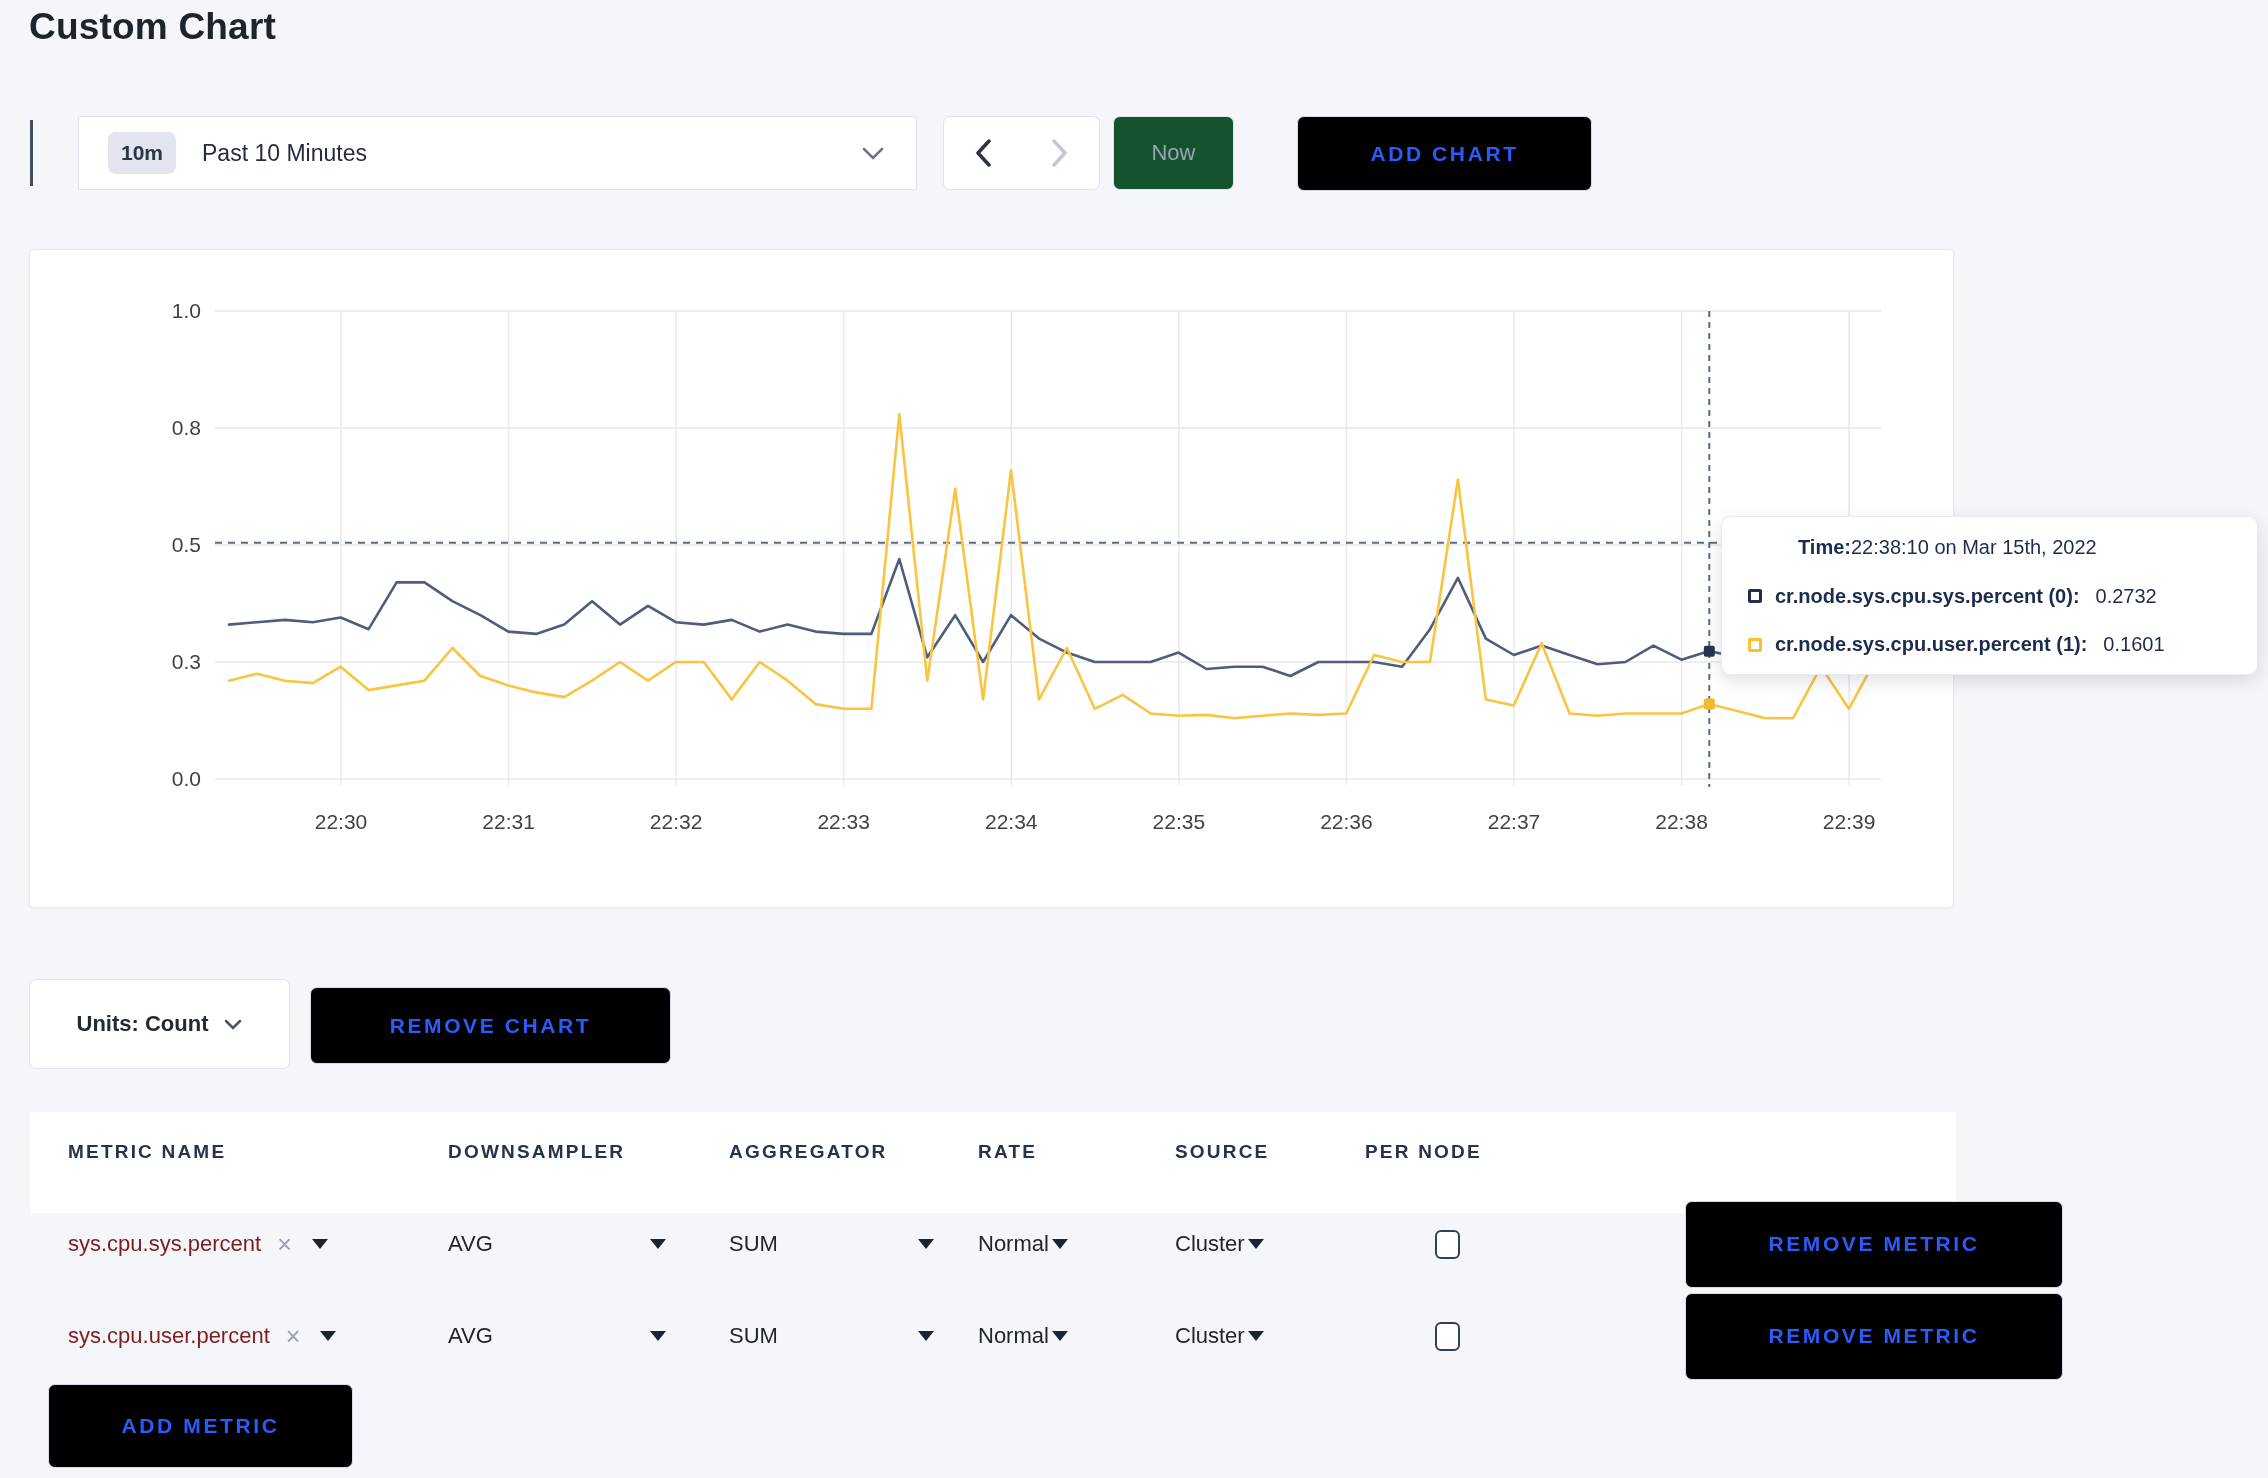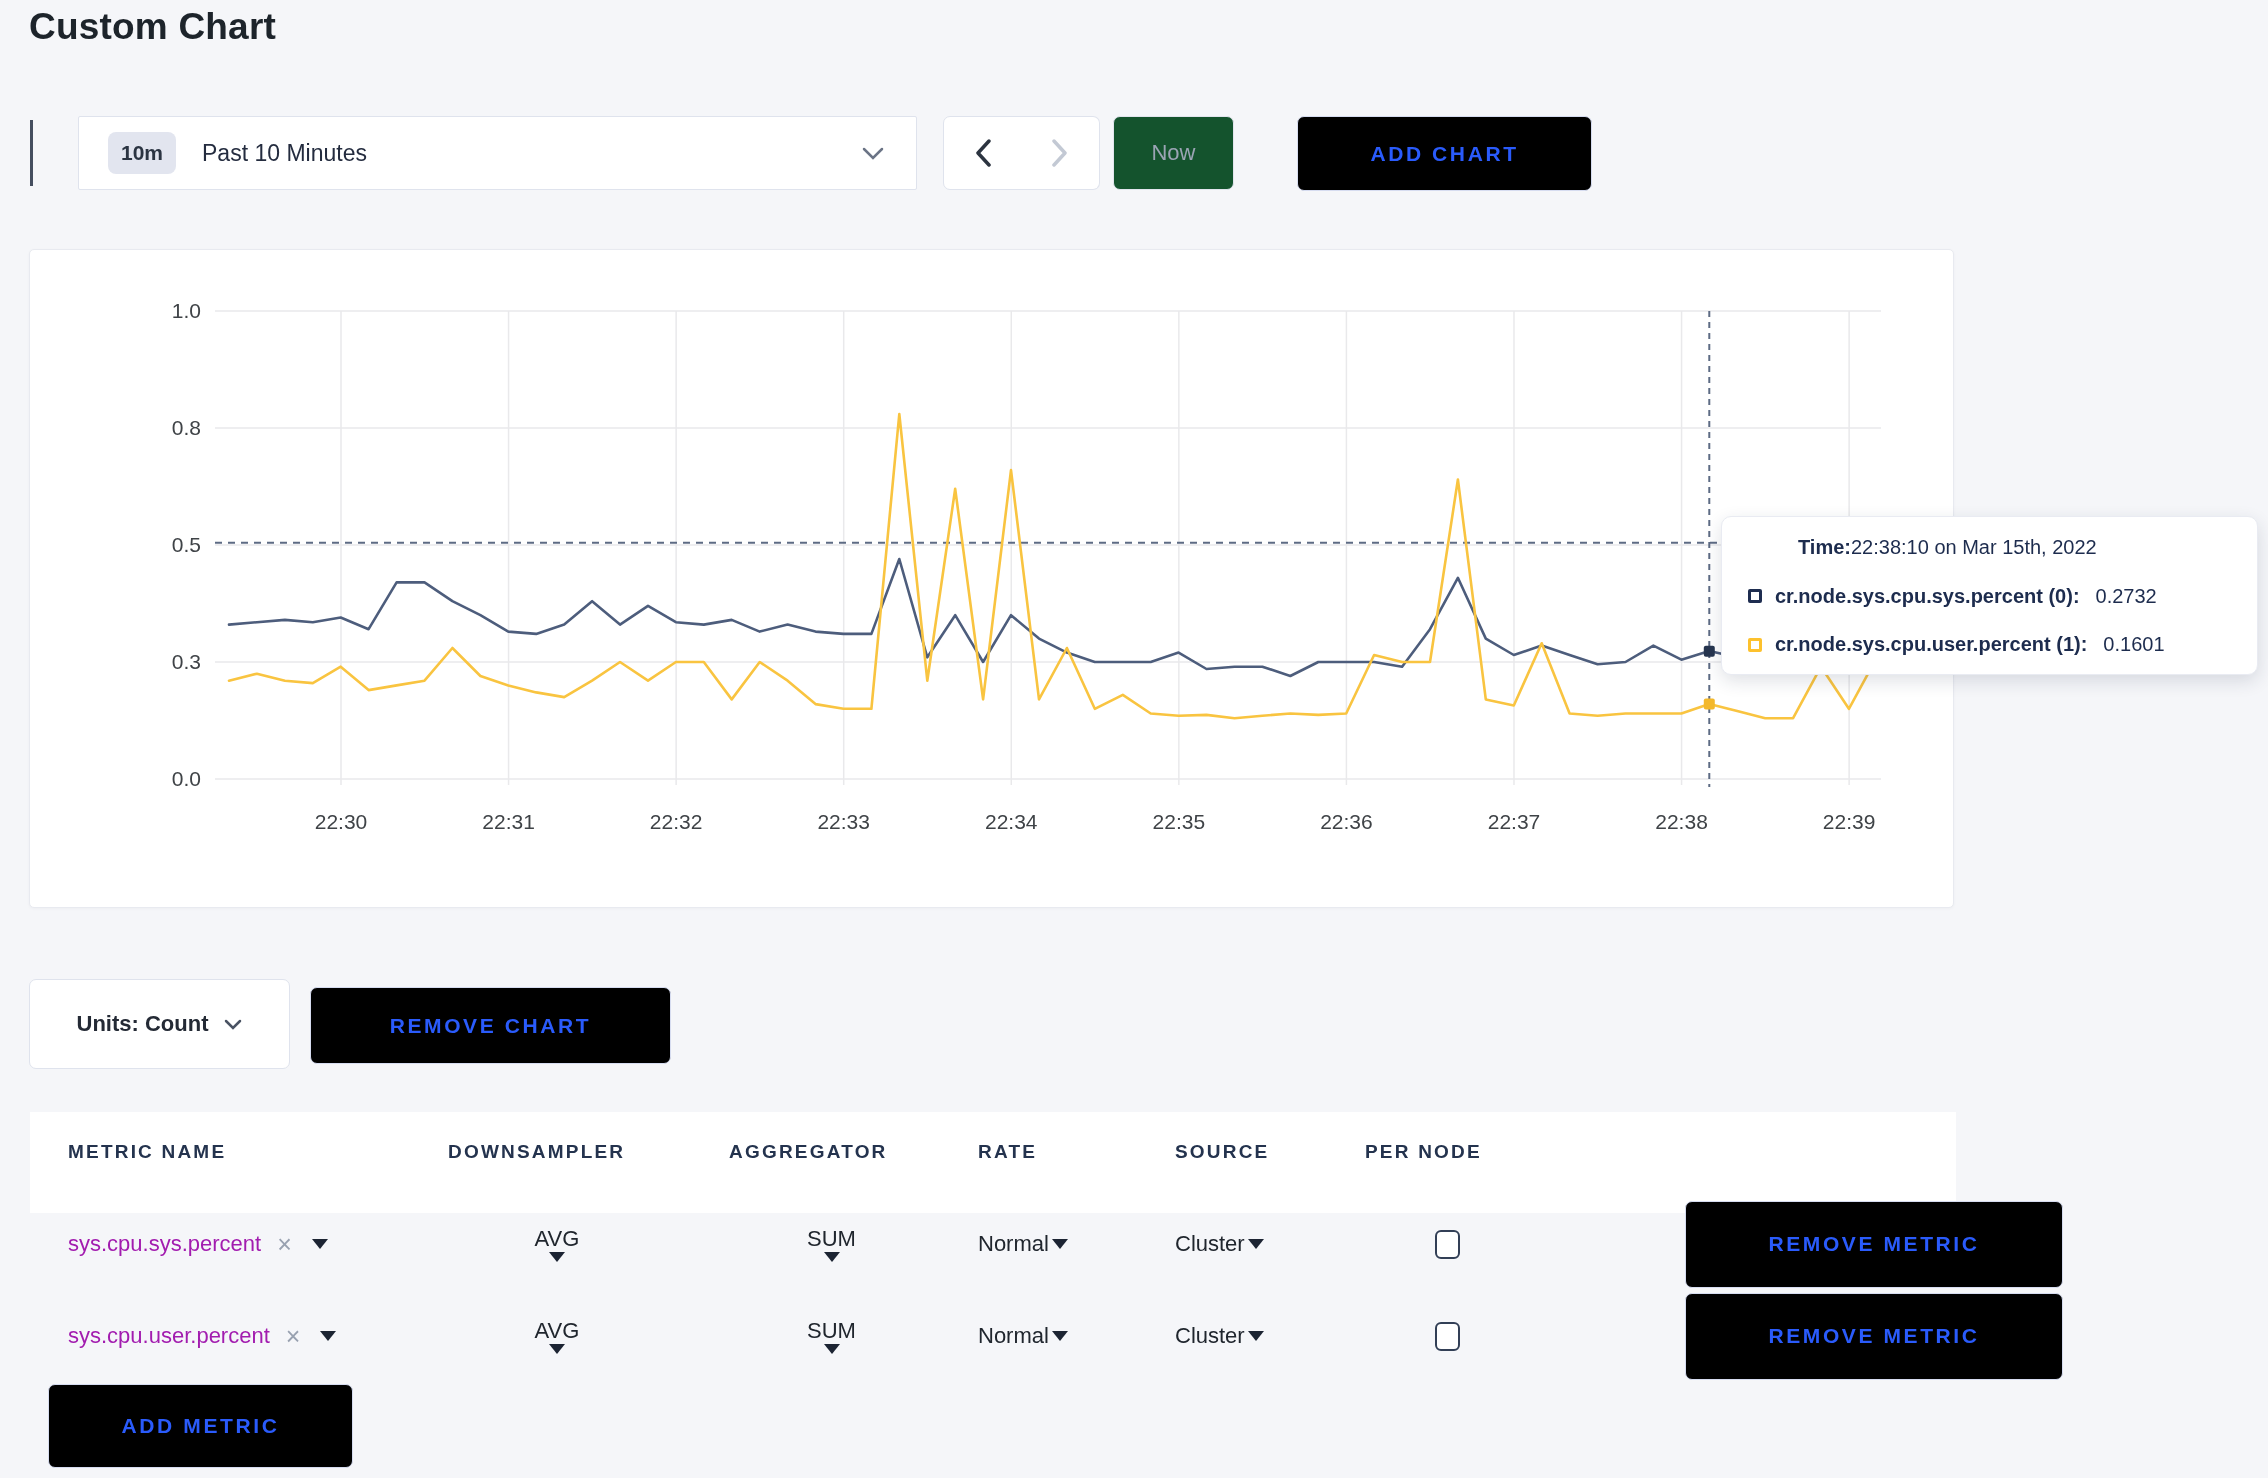--- a/index.html
+++ b/index.html
@@ -89,28 +89,28 @@
     display:grid;
     grid-template-columns:380px 281px 249px 197px 190px 165px 1fr;
     align-items:center;
     padding-left:38px;
   }
   #table-header-row { left:30px; top:1112px; width:1926px; height:80px; }
   .th { font-size:19px; font-weight:700; letter-spacing:2.2px; color:#24334e; }
   #metric-rows { left:30px; top:1198px; width:1926px; }
   .metric-row { height:92px; }
   .cell { display:flex; align-items:center; }
-  .metric-name { font-size:22px; color:#a21caf; }
+  .metric-name { font-size:22px; color:#7f1d1d; }
   .x-icon { margin-left:16px; font-size:25px; color:#98a1b0; cursor:pointer; line-height:1; }
   .caret {
     width:0; height:0; border-left:8px solid transparent; border-right:8px solid transparent;
     border-top:10px solid #1c2433; display:inline-block;
   }
   .metric-cell .caret { margin-left:20px; }
-  .sel-wide { display:flex; align-items:center; justify-content:space-between; cursor:pointer;flex-direction:column; }
+  .sel-wide { display:flex; align-items:center; justify-content:space-between; cursor:pointer; }
   .sel-ds { width:218px; } .sel-ag { width:205px; }
   .sel-inline { display:flex; align-items:center; gap:3px; cursor:pointer; }
   .sel-text { font-size:22px; color:#20262e; }
   .checkbox {
     width:25px; height:29px; border:2px solid #323f56; border-radius:6px;
     background:#fff; display:inline-block; cursor:pointer; justify-self:center;
   }
   .remove-metric-button {
     width:378px; height:87px; font-size:21px; margin-left:155px;
   }

